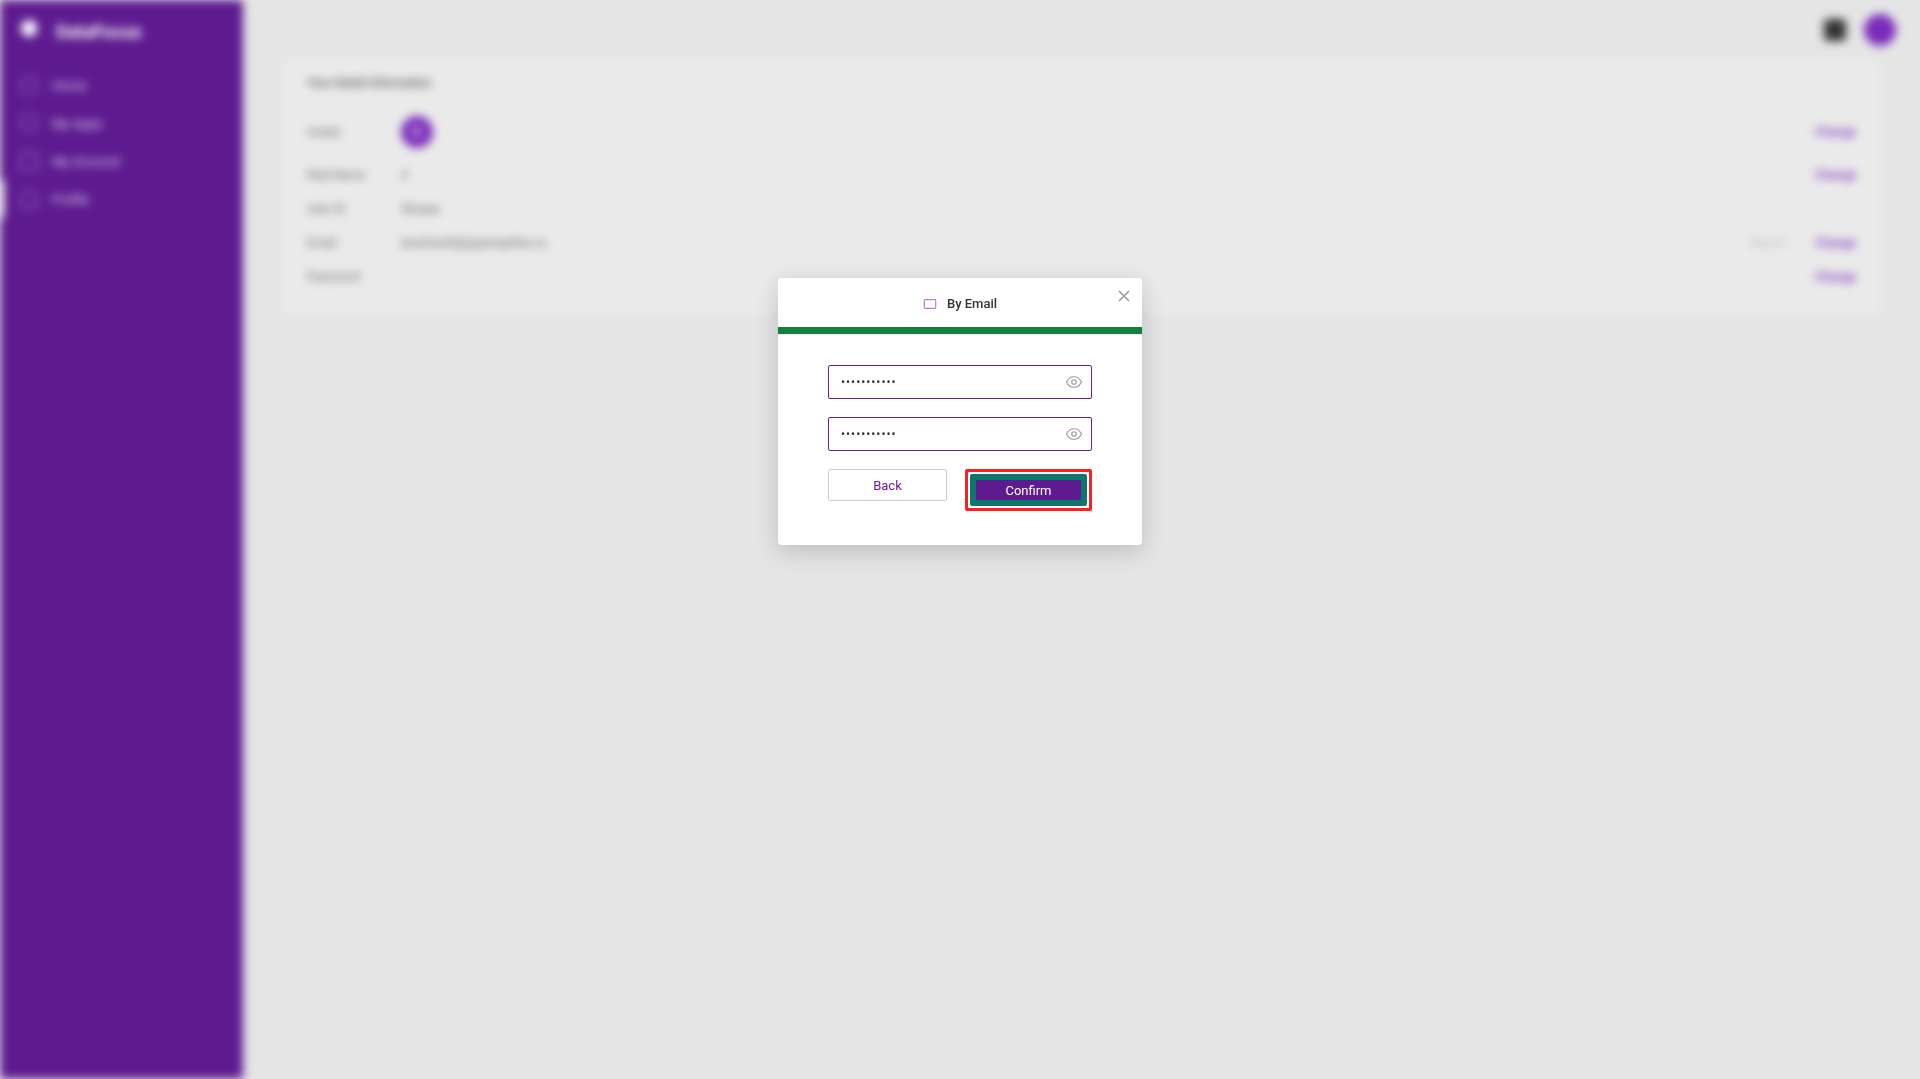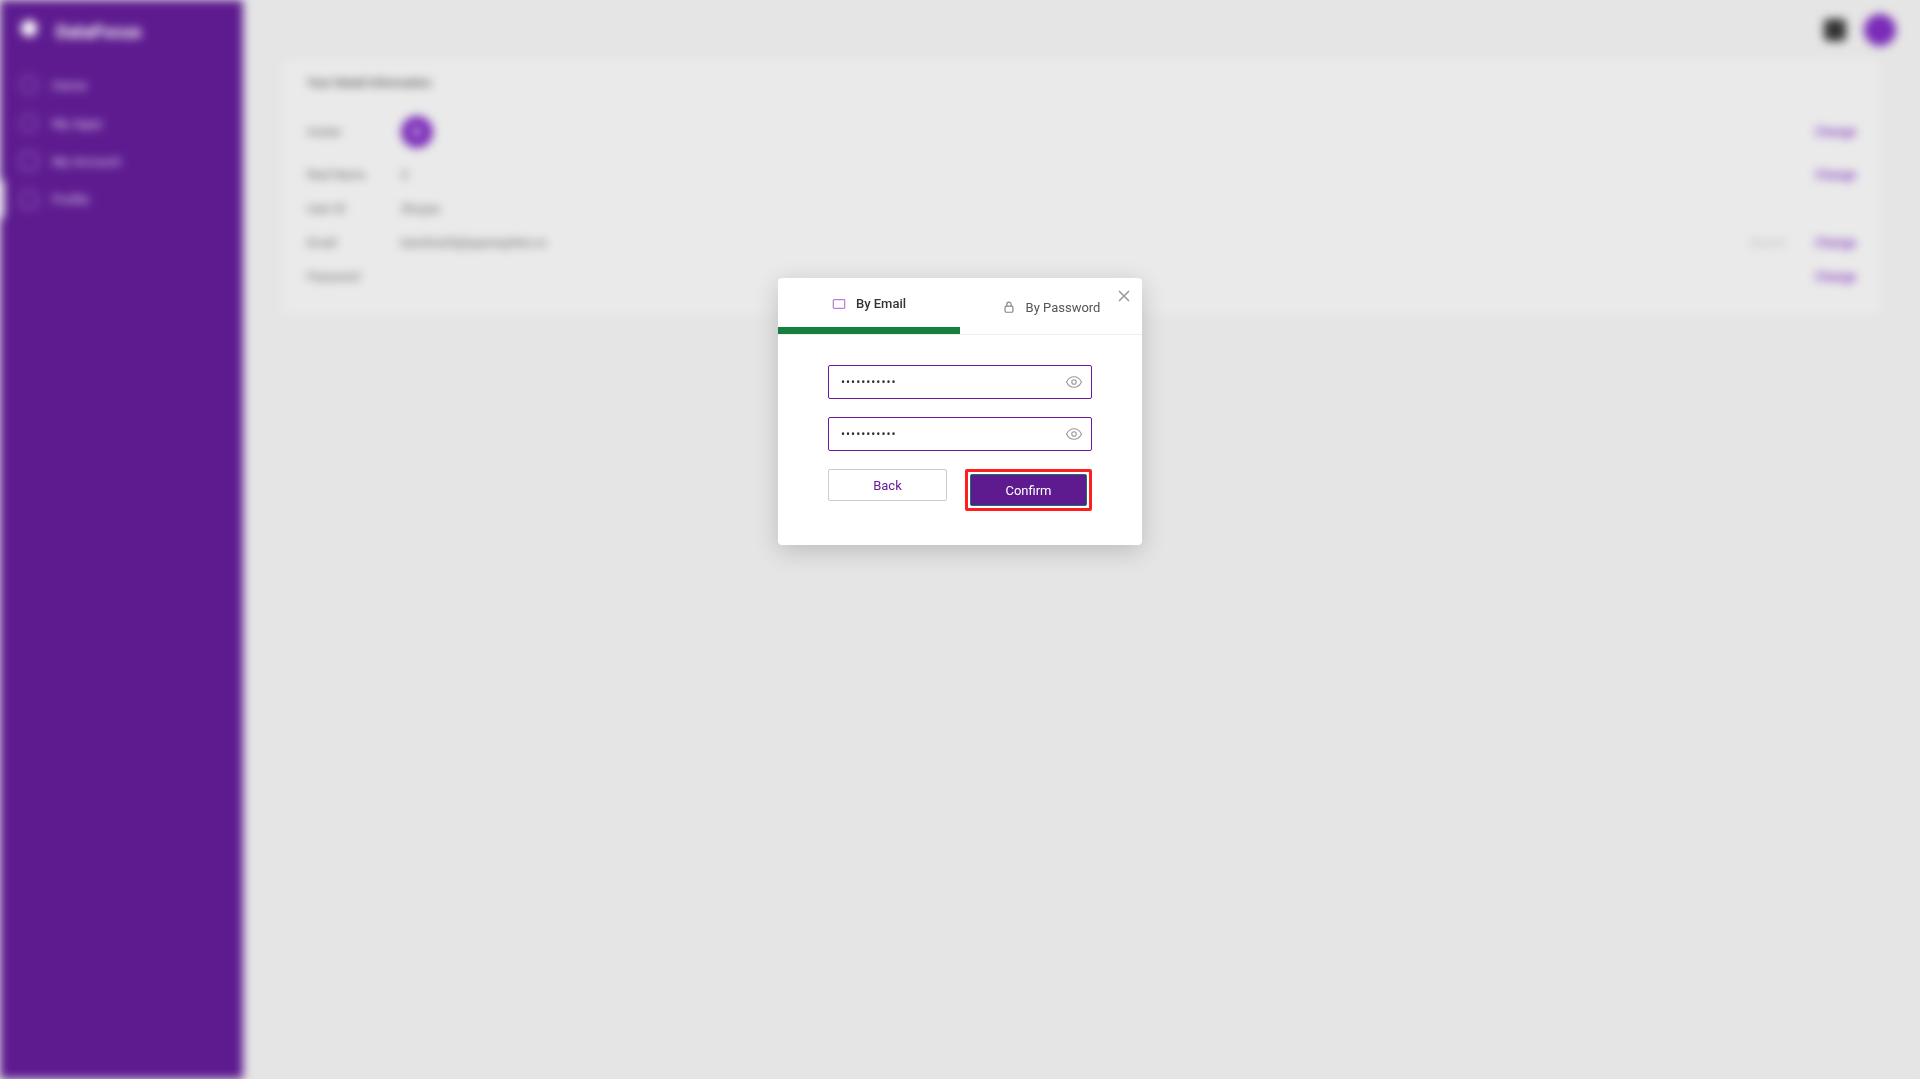--- a/index.html
+++ b/index.html
@@ -93,21 +93,21 @@
       position:absolute; right:8px; top:50%; transform:translateY(-50%);
       width:20px; height:20px; color:#999; cursor:pointer; display:flex; align-items:center; justify-content:center;
     }
     .eye-btn svg { width:18px; height:18px; }
     .btn-row { display:flex; gap:18px; margin-top:16px; }
     .btn {
       flex:1; height:32px; border-radius:2px; font-size:13px; cursor:pointer;
       display:flex; align-items:center; justify-content:center;
     }
     .btn-outline { border:1px solid #ccc; background:#fff; color:#6a1b9a; }
-    .btn-primary { border:1px solid #0f766e; background:#5d1b8f; color:#fff; }
+    .btn-primary { border:6px solid #0f766e; background:#5d1b8f; color:#fff; }
     .confirm-highlight { border:3px solid #ff1e1e; border-radius:2px; padding:2px; flex:1; display:flex; }
     .confirm-highlight .btn { flex:1; }
   </style>
 </head>
 <body>
 
 <div class="bg-layer">
   <div class="sidebar">
     <div class="sidebar-logo">
       <span class="logo-mark"></span>
@@ -184,29 +184,20 @@
     </div>
 
     <div class="tabs">
       <div class="tab active">
         <span class="tab-icon email">
           <svg viewBox="0 0 16 16">
               <rect x="1.5" y="3" width="13" height="10" rx="1" fill="none" stroke="#b77fd6" stroke-width="1.4"></rect>
             </svg>
         </span>
         <span>By Email</span>
-      </div>
-      <div class="tab">
-        <span class="tab-icon lock">
-          <svg viewBox="0 0 16 16" fill="none" stroke="#888" stroke-width="1.4">
-              <rect x="3.5" y="7" width="9" height="7" rx="1.5"></rect>
-              <path d="M5.5 7 V5 a2.5 2.5 0 0 1 5 0 V7"></path>
-            </svg>
-        </span>
-        <span>By Password</span>
       </div>
     </div>
 
     <div class="modal-body">
       <div class="field-wrap">
         <input class="field-input" type="password" value="•••••••••••" style="">
         <span class="eye-btn">
           <svg viewBox="0 0 24 24" fill="none" stroke="currentColor" stroke-width="1.5">
               <path d="M2 12s3.5-7 10-7 10 7 10 7-3.5 7-10 7S2 12 2 12Z"></path>
               <circle cx="12" cy="12" r="3"></circle>

